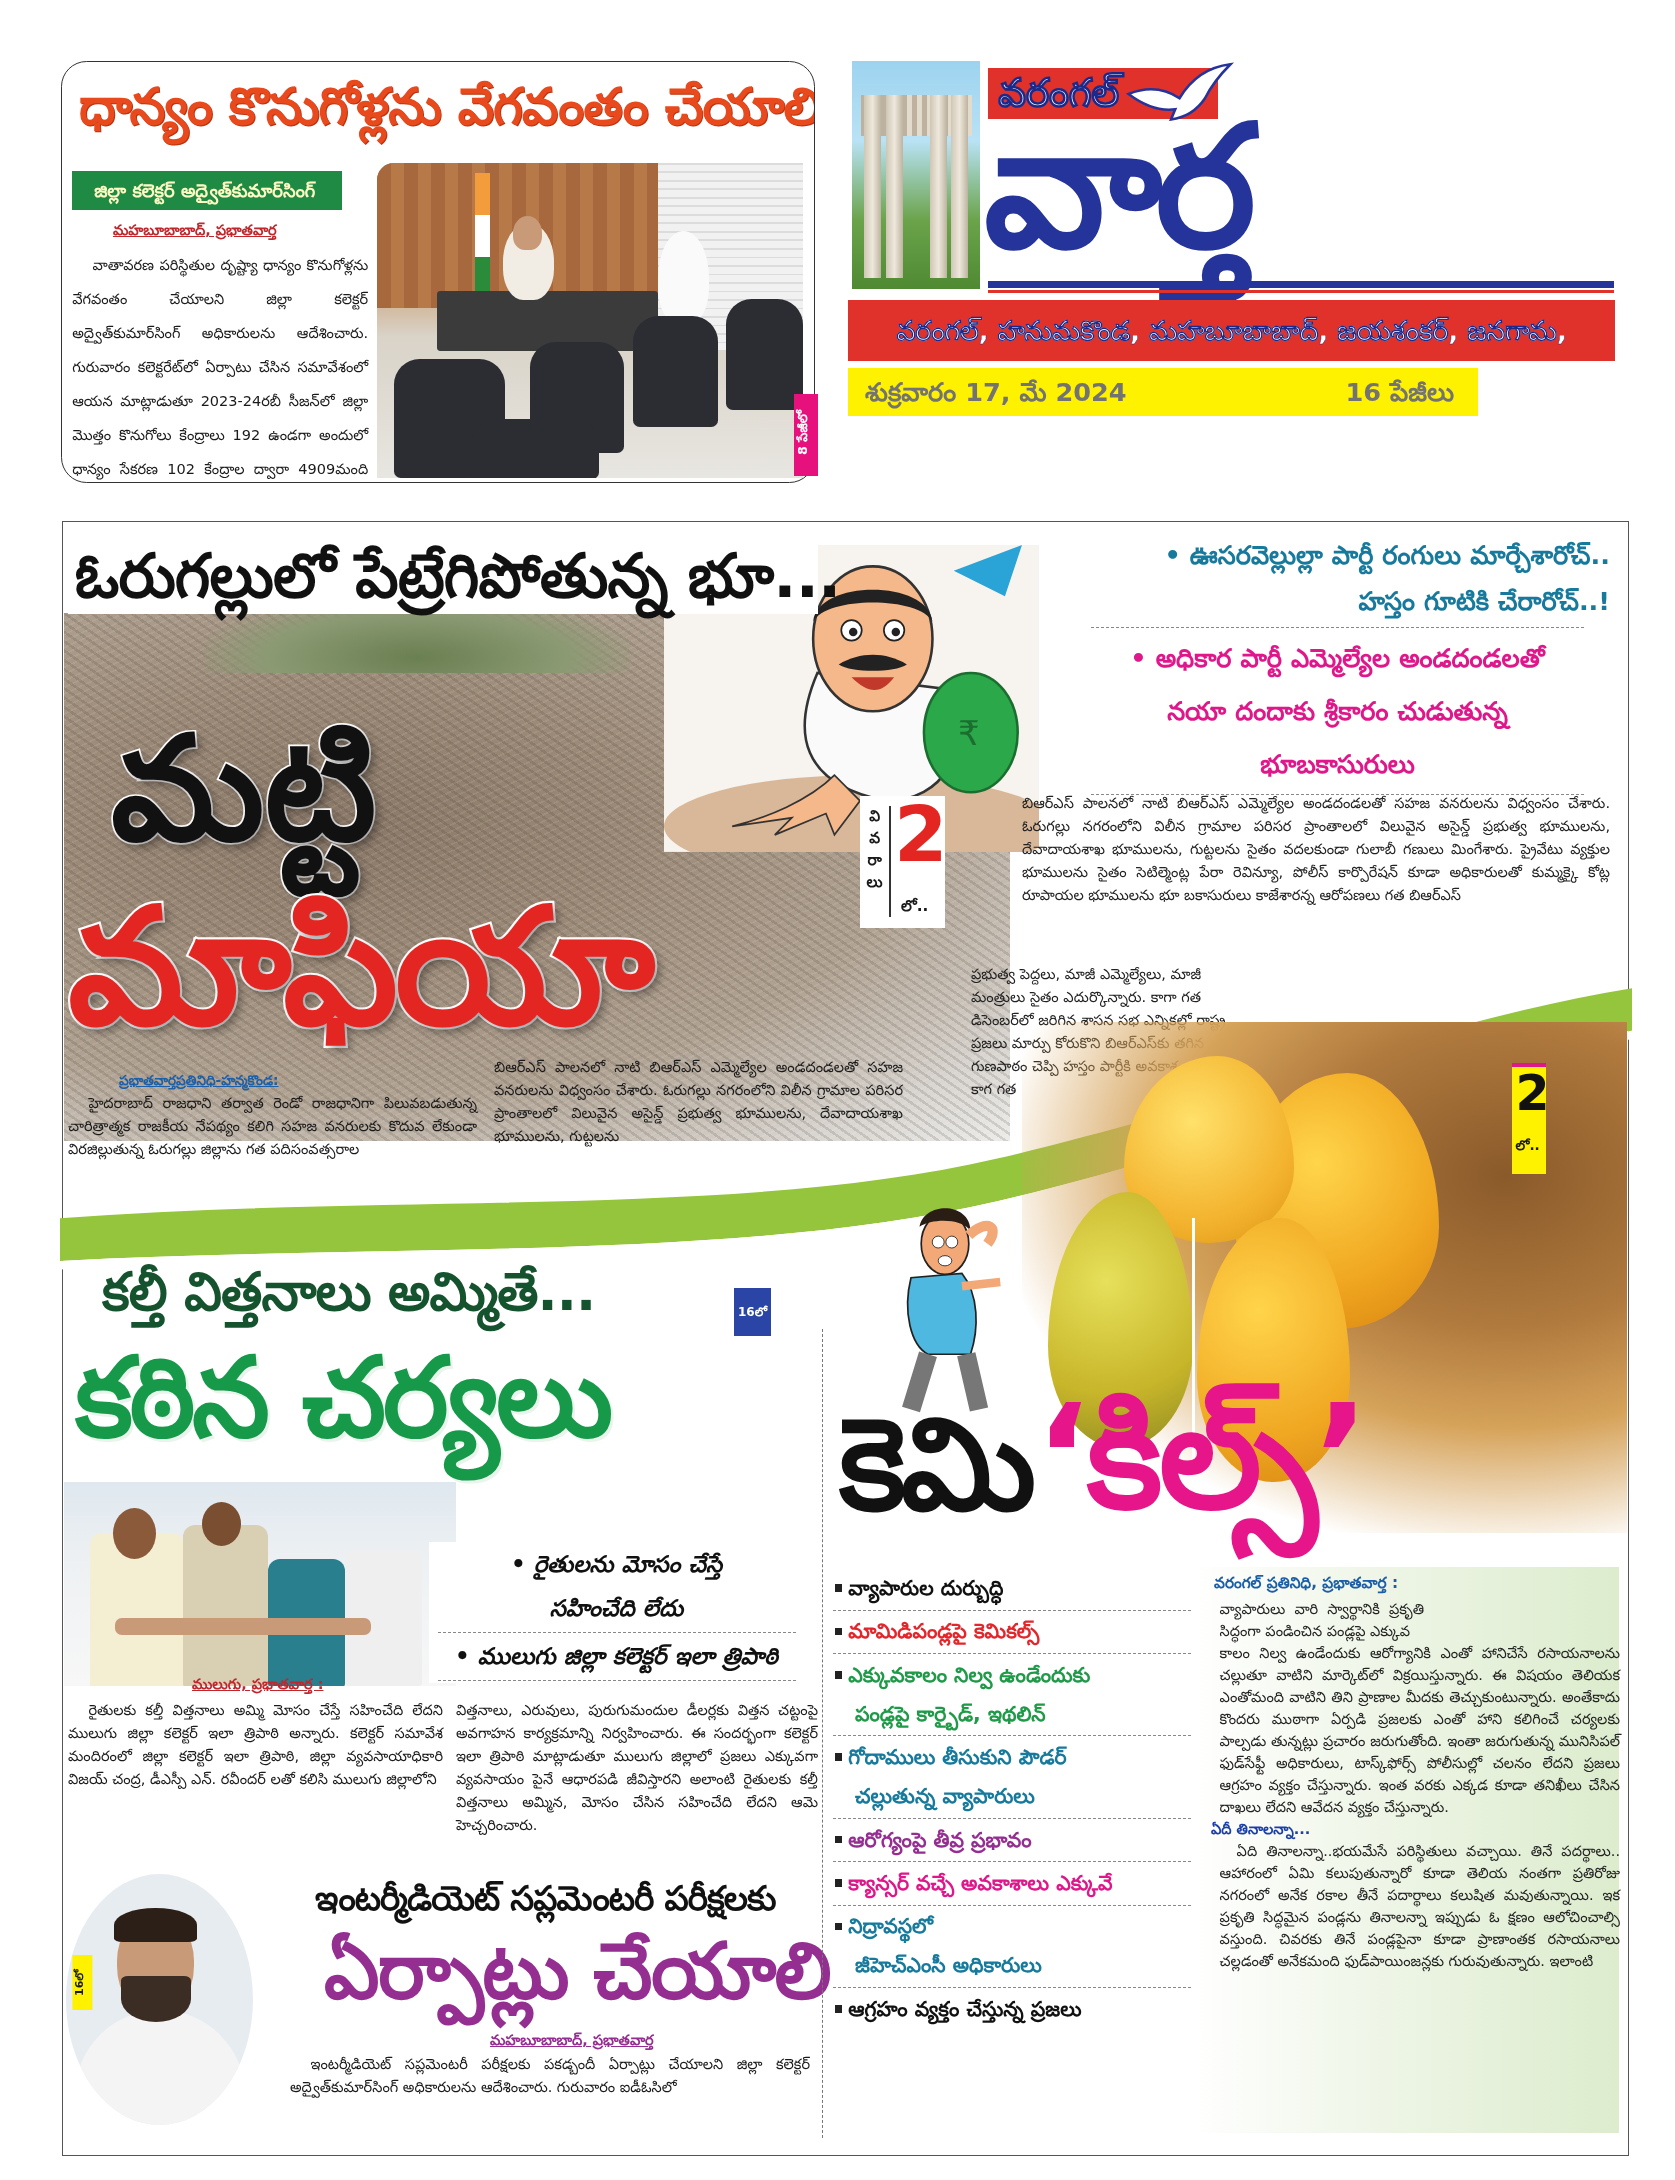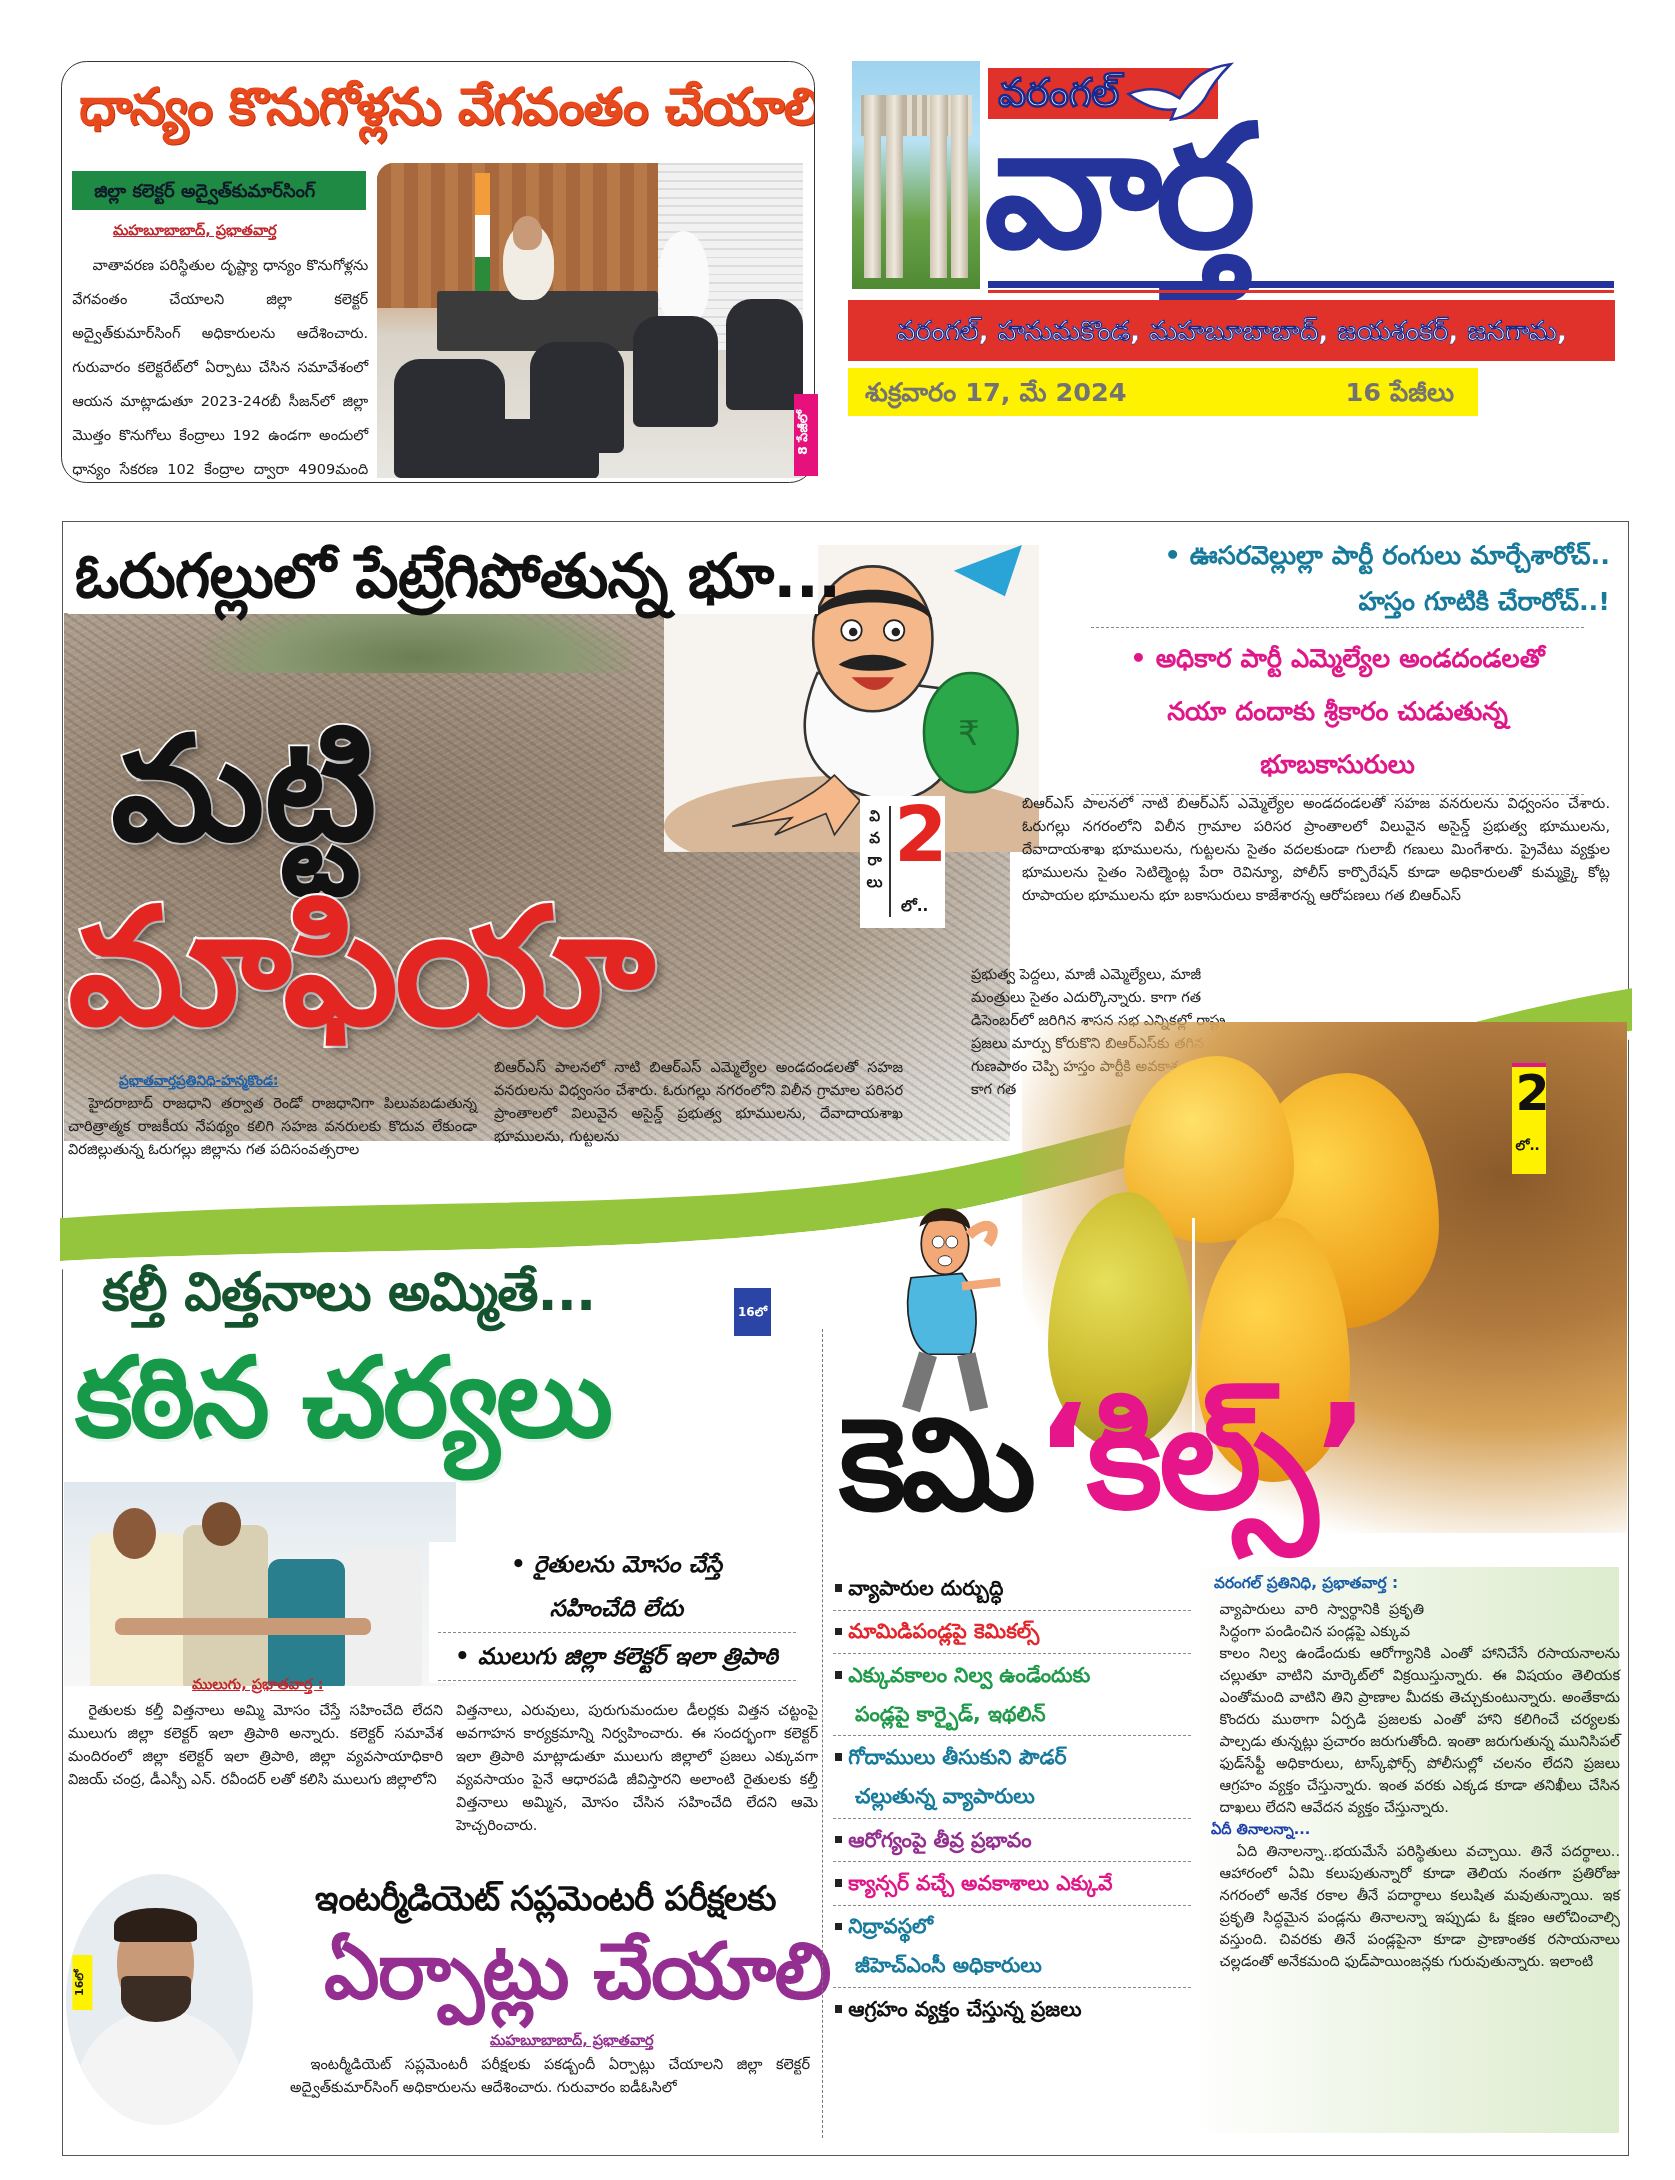--- a/index.html
+++ b/index.html
@@ -3,21 +3,21 @@
 <meta charset="utf-8">
 <style>
   * { box-sizing: border-box; margin: 0; padding: 0; }
   html, body { width: 1675px; height: 2181px; background: #ffffff; overflow: hidden; }
   body { position: relative; font-family: "DejaVu Sans", sans-serif; color: #1a1a1a; }
   .abs { position: absolute; }
 
   
   .tl-box { left: 61px; top: 61px; width: 754px; height: 422px; border: 1.7px solid #333; border-radius: 25.6px; overflow: hidden; background: #fff; }
   .tl-headline { position: absolute; left: 17px; top: 15.3px; width: 724px; font-size: 51px; font-weight: bold; color: #e8491d; letter-spacing: -0.9px; white-space: nowrap; text-shadow: 0.9px 0.9px 0 #b8330f; }
-  .tl-green { position: absolute; left: 10.2px; top: 109px; width: 294px; height: 39px; background: #1f8a43; color: #0f172a; font-size: 18px; font-weight: bold; padding: 8.5px 0 0 22px; }
+  .tl-green { position: absolute; left: 10.2px; top: 109px; width: 270px; height: 39px; background: #1f8a43; color: #fef9c3; font-size: 18px; font-weight: bold; padding: 8.5px 0 0 22px; }
   .tl-dateline { position: absolute; left: 51px; top: 160px; font-size: 14.5px; color: #c0272d; font-weight: bold; text-decoration: underline; }
   .tl-body { position: absolute; left: 10.2px; top: 186px; width: 296px; font-size: 14.5px; line-height: 34px; text-align: justify; text-indent: 20.4px; }
   .tl-photo { position: absolute; left: 315px; top: 101px; width: 426px; height: 315px; border-radius: 17px 0 0 0; overflow: hidden;
     background: linear-gradient(180deg, #b87a4a 0%, #c78f5c 30%, #d9d3c8 55%, #e8e6e1 100%); }
   .tl-photo .wall { position: absolute; left: 0; top: 0; width: 290px; height: 145px; background: repeating-linear-gradient(90deg, #a8683d 0 13.6px, #b87948 13.6px 27px); }
   .tl-photo .blinds { position: absolute; right: 0; top: 0; width: 145px; height: 187px; background: repeating-linear-gradient(0deg, #f1f1f1 0 6.8px, #dcdcdc 6.8px 8.5px); }
   .tl-photo .desk { position: absolute; left: 60px; top: 128px; width: 221px; height: 60px; background: #3b3b3b; border-radius: 3.4px; }
   .tl-photo .flag { position: absolute; left: 98px; top: 10.2px; width: 15.3px; height: 128px; background: linear-gradient(180deg,#f39c3b 0 33%,#fff 33% 66%,#2a8b3a 66%); }
   .tl-photo .person { position: absolute; border-radius: 50% 50% 40% 40%; }
   .tl-photo .chair { position: absolute; background: #2b2d33; border-radius: 25.6px 25.6px 6.8px 6.8px; }

